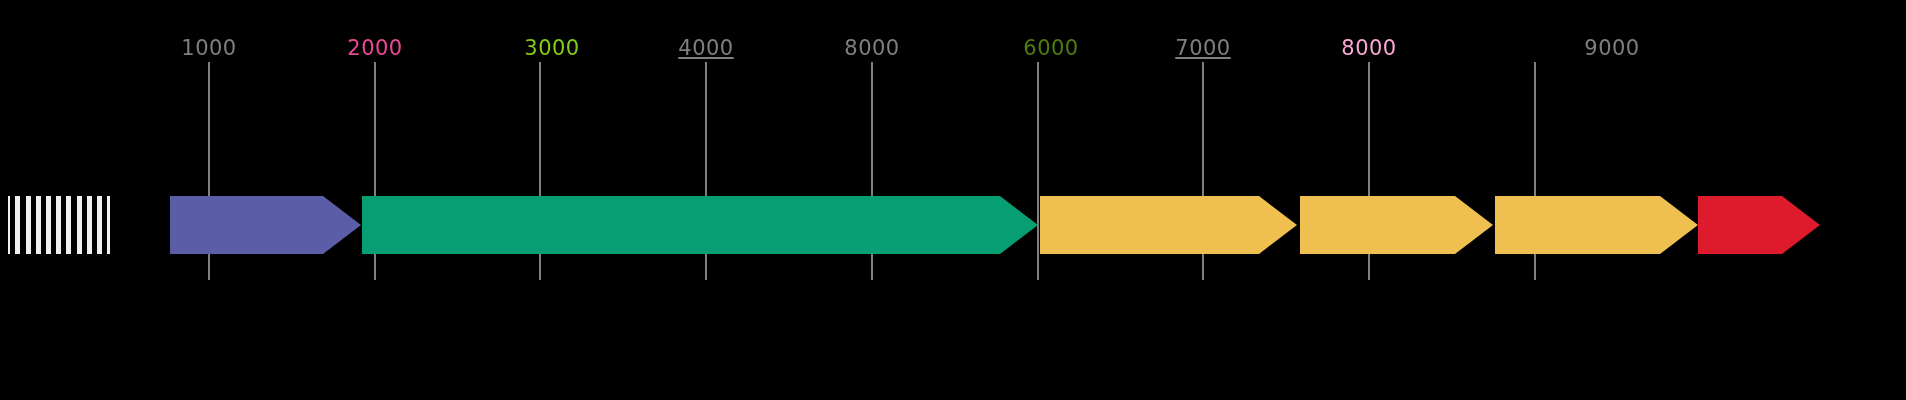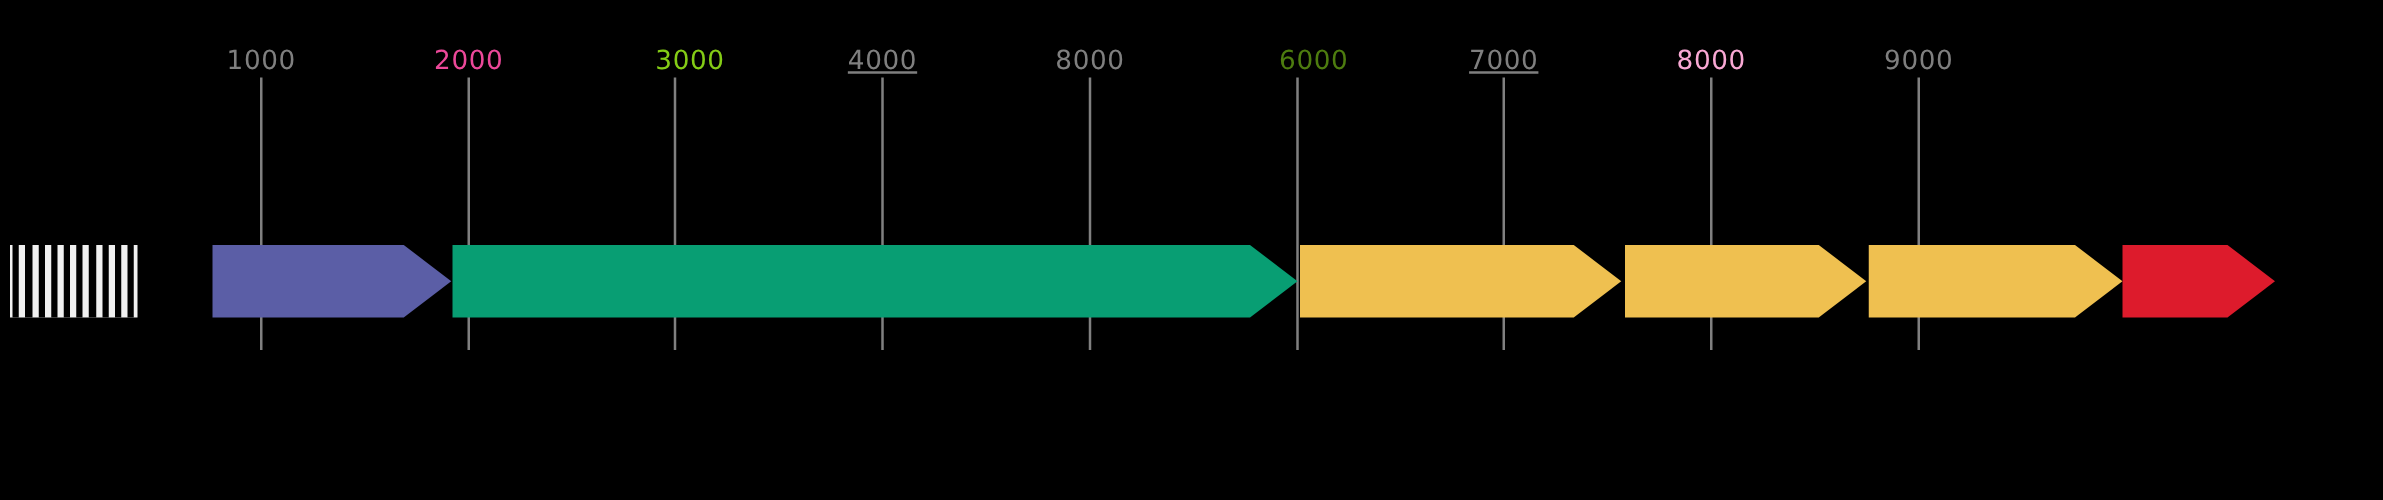--- a/index.html
+++ b/index.html
@@ -74,21 +74,21 @@
       <div class="tick-label" style="left: 706px; top: 38px; color: rgb(127, 127, 127); text-decoration: underline;">4000</div>
       <div class="tick-line" style="left: 871px; top: 62px; height: 248px; background: rgb(128, 128, 128);"></div>
       <div class="tick-label" style="left: 872px; top: 38px; color: rgb(127, 127, 127);">8000</div>
       <div class="tick-line" style="left: 1037px; top: 62px; height: 248px; background: rgb(128, 128, 128);"></div>
       <div class="tick-label" style="left: 1038px; top: 38px; color: #4d7c0f; margin-left: 13px;">6000</div>
       <div class="tick-line" style="left: 1202px; top: 62px; height: 248px; background: rgb(128, 128, 128);"></div>
       <div class="tick-label" style="left: 1203px; top: 38px; color: rgb(127, 127, 127); text-decoration: underline;">7000</div>
       <div class="tick-line" style="left: 1368px; top: 62px; height: 248px; background: rgb(128, 128, 128);"></div>
       <div class="tick-label" style="left: 1369px; top: 38px; color: #f9a8d4;">8000</div>
       <div class="tick-line" style="left: 1534px; top: 62px; height: 248px; background: rgb(128, 128, 128);"></div>
-      <div class="tick-label" style="left: 1535px; top: 38px; color: rgb(127, 127, 127);">9000</div>
+      <div class="tick-label" style="left: 1612px; top: 38px; color: rgb(127, 127, 127);">9000</div>
     </div>
 
   <div id="hatch-layer">
       <div class="hatch-block" style="left: 8px; top: 196px; width: 102px; height: 58px; background: rgb(240, 240, 240);">
         <div class="stripes">
           <div class="stripe" style="left: 2.244px; width: 5.1px; background: rgb(0, 0, 0);"></div>
           <div class="stripe" style="left: 12.444px; width: 5.1px; background: rgb(0, 0, 0);"></div>
           <div class="stripe" style="left: 22.644px; width: 5.1px; background: rgb(0, 0, 0);"></div>
           <div class="stripe" style="left: 32.844px; width: 5.1px; background: rgb(0, 0, 0);"></div>
           <div class="stripe" style="left: 43.044px; width: 5.1px; background: rgb(0, 0, 0);"></div>

